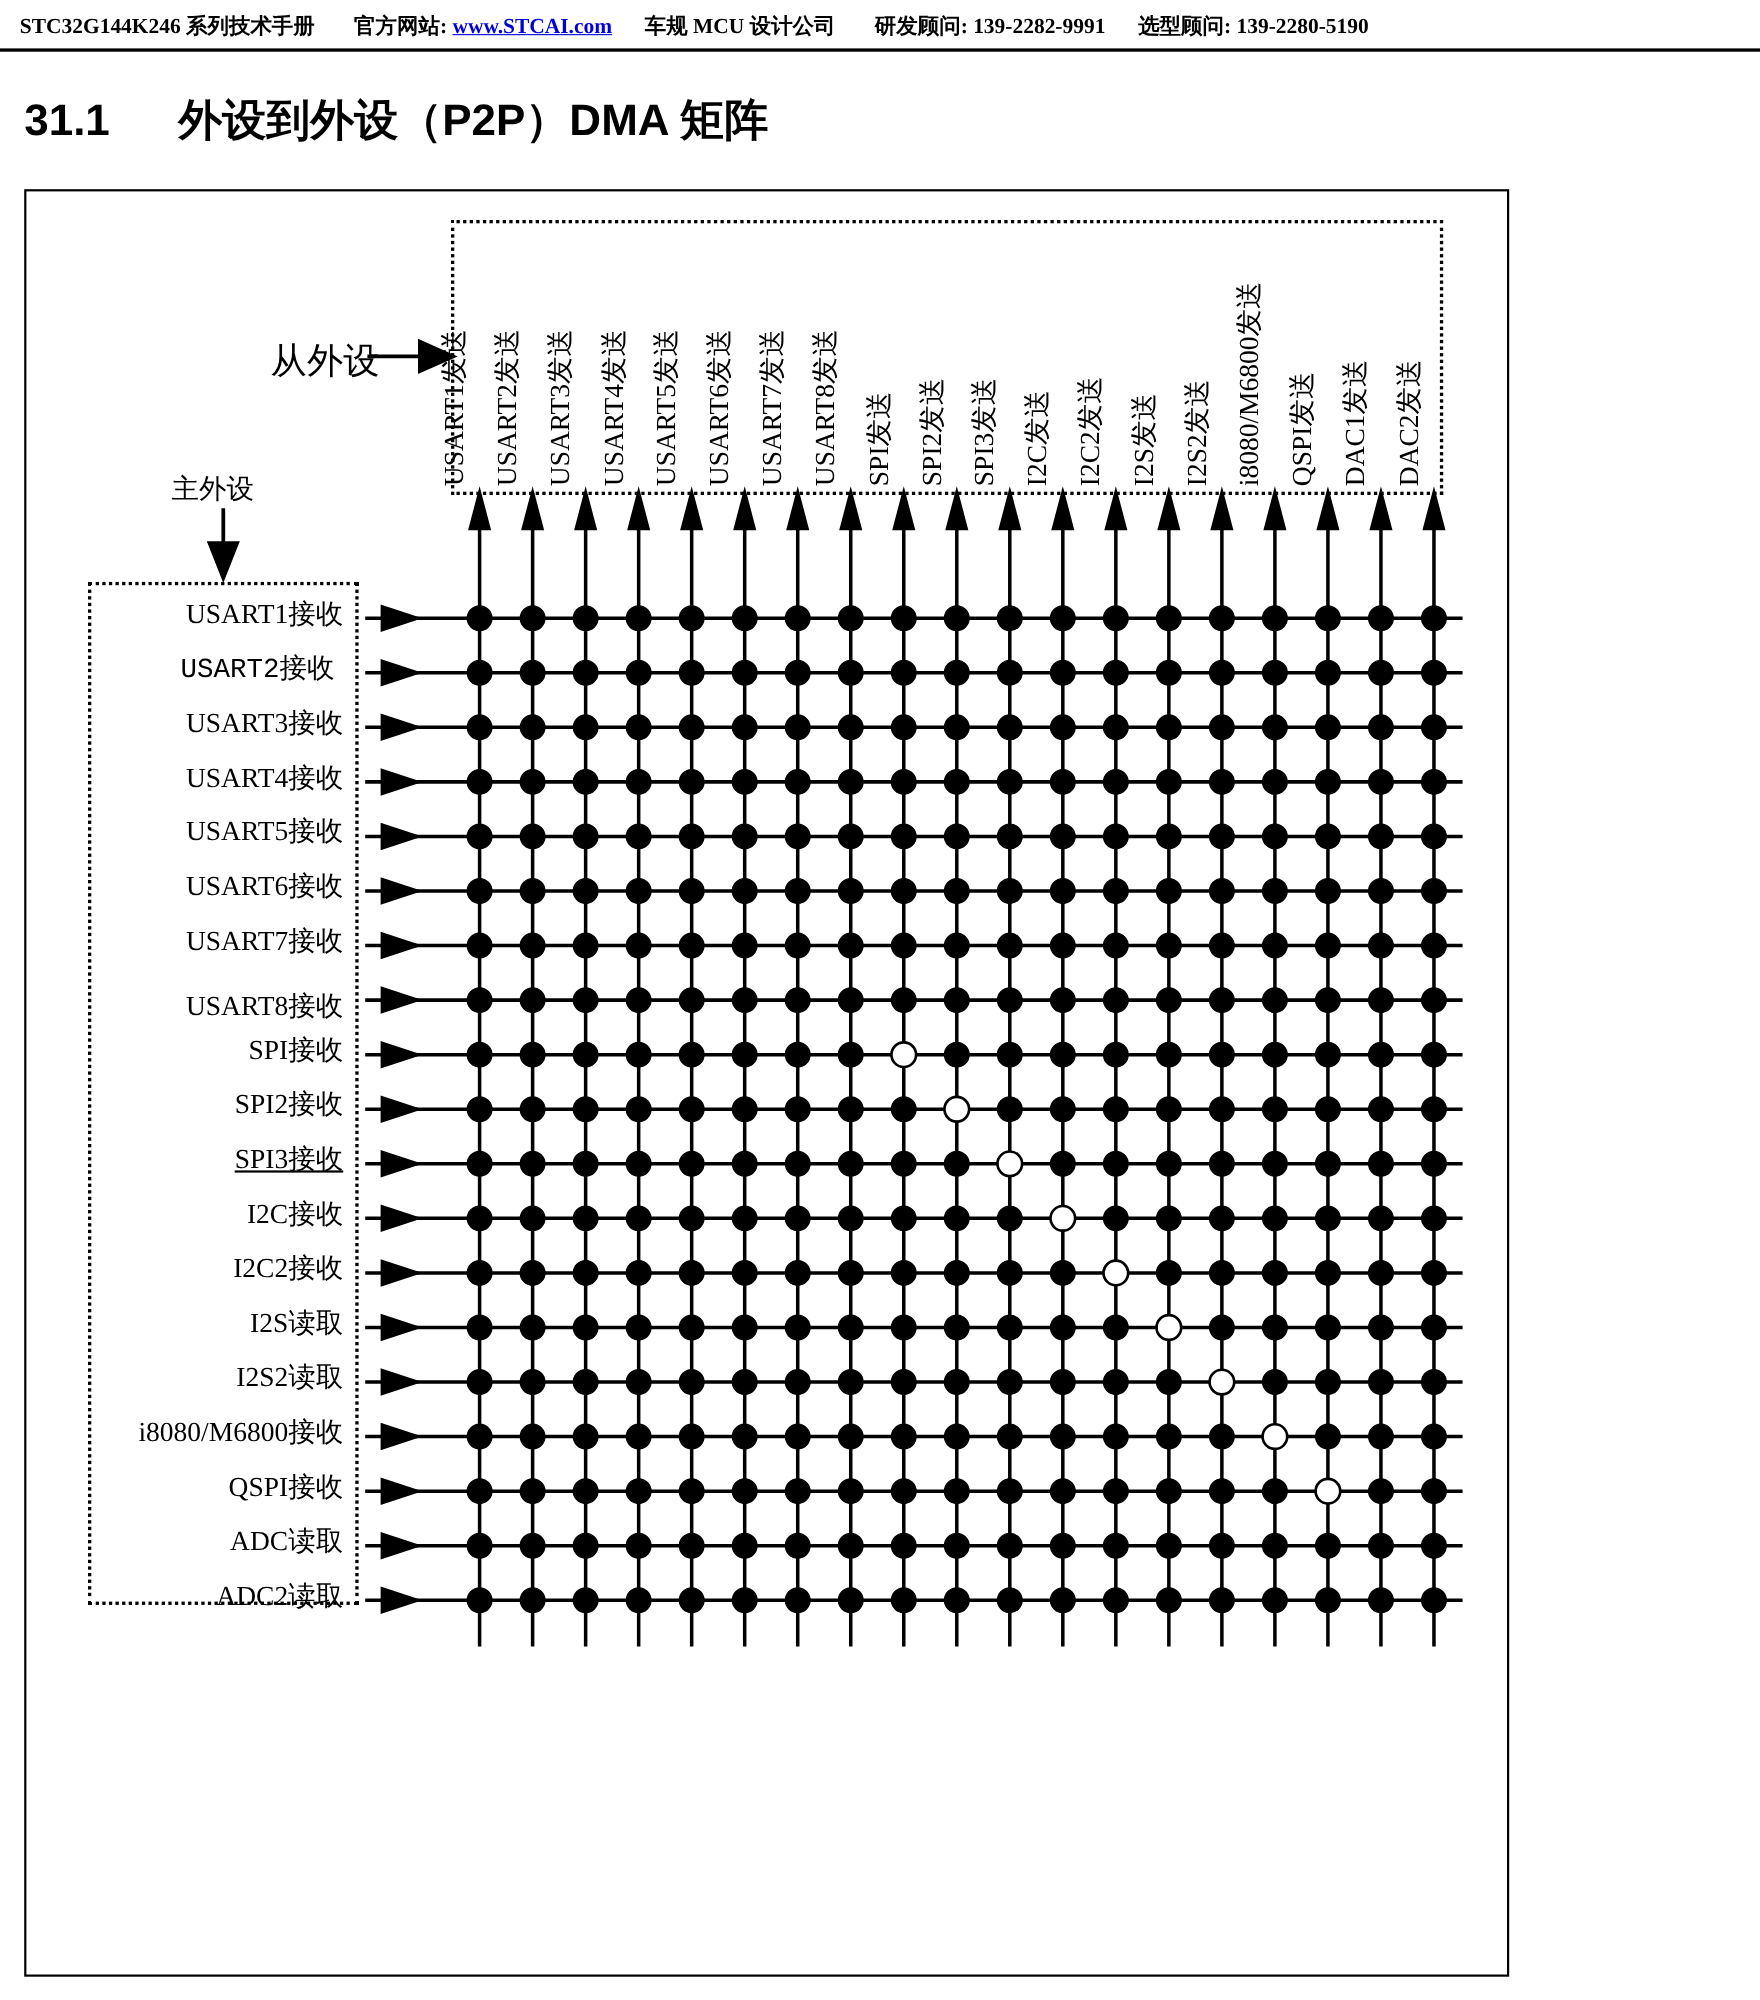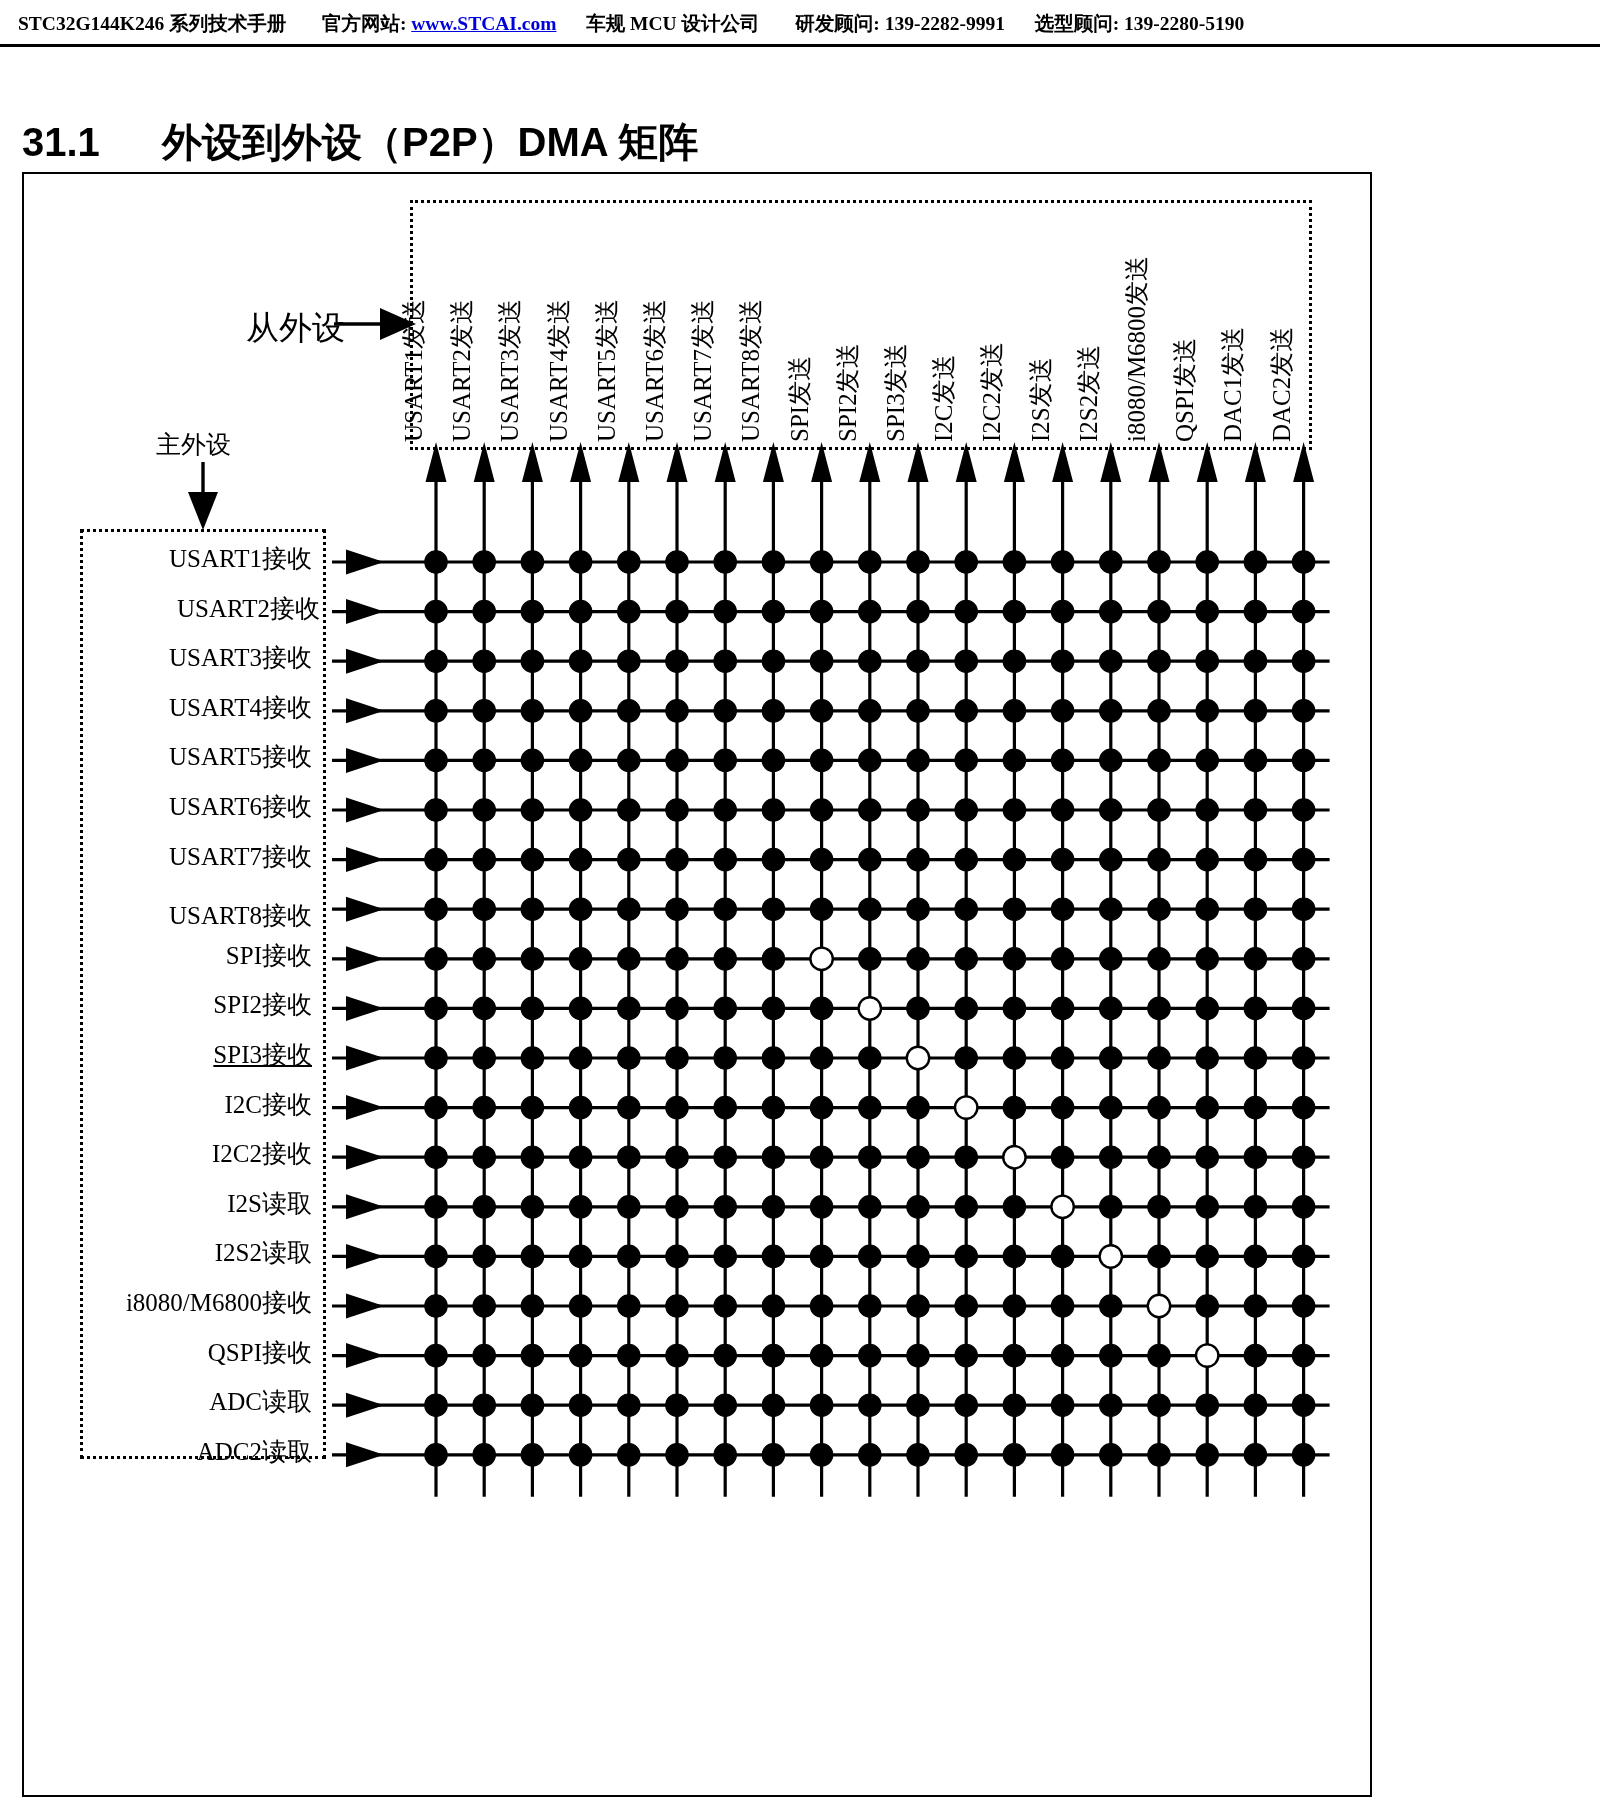--- a/index.html
+++ b/index.html
@@ -11,21 +11,21 @@
        white-space:nowrap;font-family:"Liberation Serif",serif;font-weight:bold;font-size:19.5px;}
   #header-inner span.seg{display:inline-block;vertical-align:baseline;}
   .hgap-lg{display:inline-block;width:26px;}
   .hgap-md{display:inline-block;width:20px;}
   #header-link{color:#0000dd;text-decoration:underline;}
   #header-rule{position:absolute;left:0;top:44px;width:1600px;height:3px;background:#000;}
 
   
   #sec-title{position:absolute;left:22px;top:82px;width:1000px;height:54px;
       font-family:"Liberation Sans",sans-serif;font-weight:bold;font-size:40px;letter-spacing:0px;
-      white-space:nowrap;margin-top:33px;}
+      white-space:nowrap;}
   #sec-num{display:inline-block;width:140px;}
 
   
   #fig{position:absolute;left:22px;top:172px;width:1350px;height:1625px;
       border:2px solid #000;box-sizing:border-box;background:#fff;}
 
   
   #slave-box{position:absolute;left:386px;top:26px;width:902px;height:250px;
       border:3px dotted #000;box-sizing:border-box;}
   #master-box{position:absolute;left:56px;top:355px;width:246px;height:930px;
@@ -148,21 +148,21 @@
       <div class="colhead-wrap" style="left: 1221.4px; top: 40px; height: 228px;">
         <div class="colhead">DAC1发送</div>
       </div>
       <div class="colhead-wrap" style="left: 1269.6px; top: 40px; height: 228px;">
         <div class="colhead">DAC2发送</div>
       </div>
     </div>
 
   <div id="rowlabels">
       <div class="rowlabel" style="left: 60px; width: 228px; top: 372px;">USART1接收</div>
-      <div class="rowlabel" style="left: 68px; width: 228px; top: 421.6px;">USART2接收</div>
+      <div class="rowlabel" style="left: 52px; width: 228px; top: 421.6px; font-family: Liberation Mono, monospace;">USART2接收</div>
       <div class="rowlabel" style="left: 60px; width: 228px; top: 471.2px;">USART3接收</div>
       <div class="rowlabel" style="left: 60px; width: 228px; top: 520.8px;">USART4接收</div>
       <div class="rowlabel" style="left: 60px; width: 228px; top: 570.4px;">USART5接收</div>
       <div class="rowlabel" style="left: 60px; width: 228px; top: 620px;">USART6接收</div>
       <div class="rowlabel" style="left: 60px; width: 228px; top: 669.6px;">USART7接收</div>
       <div class="rowlabel" style="left: 60px; width: 228px; top: 729px;">USART8接收</div>
       <div class="rowlabel" style="left: 60px; width: 228px; top: 768.8px;">SPI接收</div>
       <div class="rowlabel" style="left: 60px; width: 228px; top: 818.4px;">SPI2接收</div>
       <div class="rowlabel" style="left: 60px; width: 228px; top: 868px; text-decoration: underline;">SPI3接收</div>
       <div class="rowlabel" style="left: 60px; width: 228px; top: 917.6px;">I2C接收</div>

